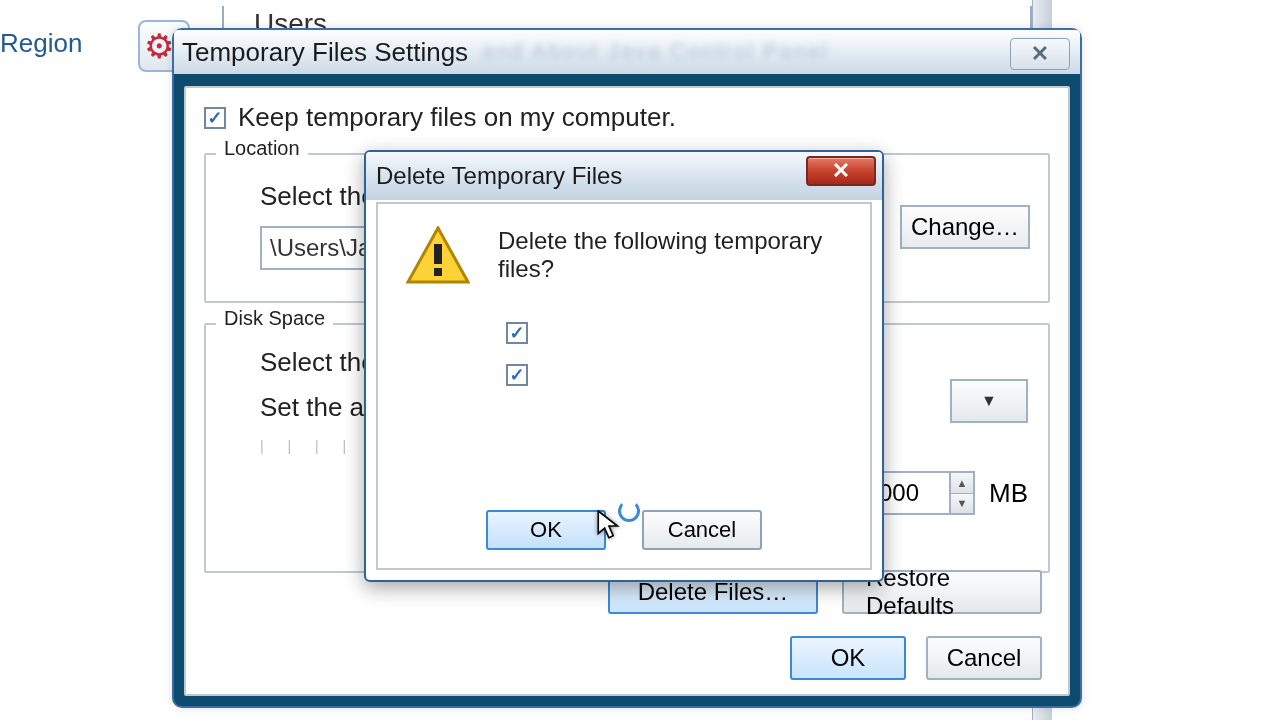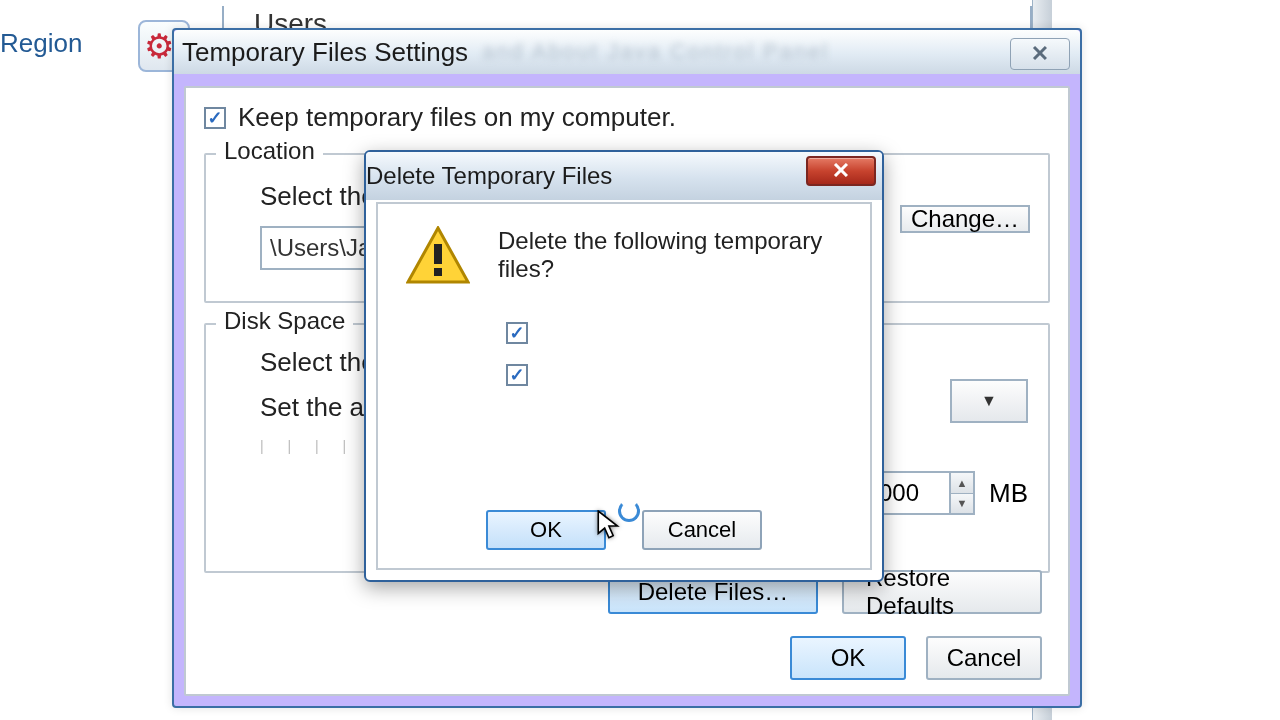--- a/index.html
+++ b/index.html
@@ -4,48 +4,48 @@
 <style>
   html,body{margin:0;padding:0;width:1280px;height:720px;font-family:"Segoe UI",Tahoma,sans-serif;background:#fff;overflow:hidden;}
   *{box-sizing:border-box;}
   .bg-region{position:absolute;left:0;top:28px;font-size:26px;color:#235a94;}
   .java-icon-frag{position:absolute;left:138px;top:20px;width:52px;height:52px;border:2px solid #9cb6d9;border-radius:8px;background:linear-gradient(#fafefe,#dfe7ef);}
   .java-icon-frag span{font-size:34px;color:#c8293a;position:relative;left:4px;top:4px;}
   .bg-about-border{position:absolute;left:222px;top:6px;width:810px;height:60px;border:2px solid #97aec6;border-top:none;border-bottom:none;}
   .bg-about-label{position:absolute;left:250px;top:8px;font-size:28px;color:#333;background:#fff;padding:0 4px;}
   .bg-right-bar{position:absolute;left:1032px;top:0;width:20px;height:720px;background:linear-gradient(90deg,#e8edf1,#c6cfd8);border-left:1px solid #9cb2c6;}
   
-  .settings{position:absolute;left:172px;top:28px;width:910px;height:680px;border:2px solid #3b6ea5;border-radius:4px;background:#c4b5fd;box-shadow:0 0 10px rgba(0,0,0,.12);}
+  .settings{position:absolute;left:172px;top:28px;width:910px;height:680px;border:2px solid #3b6ea5;border-radius:10px;background:#0c4a6e;box-shadow:0 0 10px rgba(0,0,0,.12);}
   .settings .titlebar{height:44px;background:linear-gradient(#fdfefe,#e1ebf4 55%,#cdd9e5);border-radius:4px 4px 0 0;display:flex;align-items:center;padding-left:8px;}
   .settings .titlebar .t{font-size:26px;color:#1b1b1b;}
   .settings .titlebar .blur{margin-left:14px;font-size:22px;letter-spacing:2px;color:#b7c3cf;filter:blur(3px);}
   .settings .close{position:absolute;right:10px;top:8px;width:60px;height:32px;border:1px solid #8fa2b5;border-radius:4px;background:linear-gradient(#f5f9fc,#d6e0ea);display:flex;align-items:center;justify-content:center;font-size:22px;font-weight:bold;color:#5a6b7c;}
   .settings .body{position:absolute;left:10px;right:10px;top:56px;bottom:10px;border:2px solid #c0c9d2;border-radius:2px;background:#fff;padding:14px 18px;}
   .cb{width:22px;height:22px;border:2px solid #6f87a0;background:#fff;display:inline-flex;align-items:center;justify-content:center;font-size:18px;font-weight:bold;color:#2a6abf;margin-right:12px;}
   .keep-row{display:flex;align-items:center;font-size:26px;color:#222;}
   .fieldset{border:2px solid #c0c9d2;border-radius:2px;margin-top:20px;padding:18px 24px 24px;position:relative;}
-  .fieldset .legend{position:absolute;top:-18px;left:10px;background:#fff;padding:0 8px;font-size:24px;color:#222;}
+  .fieldset .legend{position:absolute;top:-18px;left:10px;background:#fff;padding:0 8px;font-size:20px;color:#222;}
   .fieldset .sub{font-size:26px;color:#222;margin-left:30px;margin-top:8px;}
   .path-input{display:inline-block;margin-top:14px;margin-left:30px;height:44px;width:280px;border:2px solid #9fb1c2;background:#fff;padding:6px 8px;font-size:24px;color:#333;overflow:hidden;white-space:nowrap;}
-  .change-btn{position:absolute;right:18px;top:50px;height:28px;width:130px;border:2px solid #9fb1c2;background:linear-gradient(#fdfdfd,#e8ebee);font-size:24px;display:flex;align-items:center;justify-content:center;}
+  .change-btn{position:absolute;right:18px;top:50px;height:44px;width:130px;border:2px solid #9fb1c2;background:linear-gradient(#fdfdfd,#e8ebee);font-size:24px;display:flex;align-items:center;justify-content:center;}
   .ds-row{display:flex;align-items:center;gap:14px;margin-left:30px;margin-top:18px;}
   .dropdown{height:44px;width:78px;border:2px solid #9fb1c2;background:linear-gradient(#fdfdfd,#e5e8ec);display:flex;align-items:center;justify-content:center;font-size:16px;color:#333;}
   .spin{height:44px;width:106px;border:2px solid #9fb1c2;background:#fff;display:flex;align-items:center;position:relative;padding-left:8px;font-size:24px;}
   .spin .arrows{position:absolute;right:0;top:0;bottom:0;width:24px;display:flex;flex-direction:column;}
   .spin .arrows div{flex:1;border-left:2px solid #9fb1c2;background:linear-gradient(#f5f7f9,#dde2e7);font-size:11px;display:flex;align-items:center;justify-content:center;color:#555;}
   .spin .arrows div:first-child{border-bottom:1px solid #9fb1c2;}
   .mb{font-size:26px;}
   .slider{margin-left:30px;margin-top:14px;width:200px;height:4px;}
   .action-row{position:absolute;right:26px;bottom:80px;display:flex;gap:24px;margin-top:36px;}
   .btn{height:44px;border:2px solid #9fb1c2;background:linear-gradient(#fdfdfd,#e5e9ec);font-size:24px;padding:0 22px;display:flex;align-items:center;justify-content:center;border-radius:3px;}
   .btn.focus{border-color:#3a8ad6;background:linear-gradient(#eaf5ff,#c9e4fb);}
   .bottom-row{position:absolute;right:26px;bottom:14px;display:flex;gap:20px;}
   
   .del{position:absolute;left:364px;top:150px;width:520px;height:432px;border:2px solid #2f619b;border-radius:6px;background:#fff;box-shadow:0 6px 20px rgba(0,0,0,.35);}
-  .del .titlebar{height:48px;background:linear-gradient(#f5f9fd,#d6e2ee 55%,#c4d2e0);border-radius:4px 4px 0 0;display:flex;align-items:center;}
+  .del .titlebar{height:48px;background:linear-gradient(#f5f9fd,#d6e2ee 55%,#c4d2e0);border-radius:4px 4px 0 0;display:flex;align-items:center;padding-left:10px;}
   .del .titlebar .t{font-size:24px;color:#1b1b1b;}
   .del .closebtn{position:absolute;right:6px;top:4px;width:70px;height:30px;border:2px solid #7b2620;border-radius:4px;background:linear-gradient(#e57a64,#c7432e 50%,#a6281a);display:flex;align-items:center;justify-content:center;color:#fff;font-size:22px;font-weight:bold;box-shadow:inset 0 1px 0 rgba(255,255,255,.4);}
   .del .inner{position:absolute;left:10px;right:10px;top:50px;bottom:10px;border:2px solid #c0c9d2;background:#fff;padding:22px 28px 18px;}
   .del .msg-row{display:flex;align-items:center;gap:28px;}
   .warn-icon{width:64px;height:58px;position:relative;}
   .warn-icon svg{width:64px;height:58px;}
   .del .msg{font-size:24px;color:#222;}
   .del .opts{margin-left:100px;margin-top:38px;display:flex;flex-direction:column;gap:20px;}
   .del .opt{display:flex;align-items:center;font-size:24px;color:#222;}
   .del .opt.focus span.lbl{border:1px dotted #555;padding:0 2px;}

